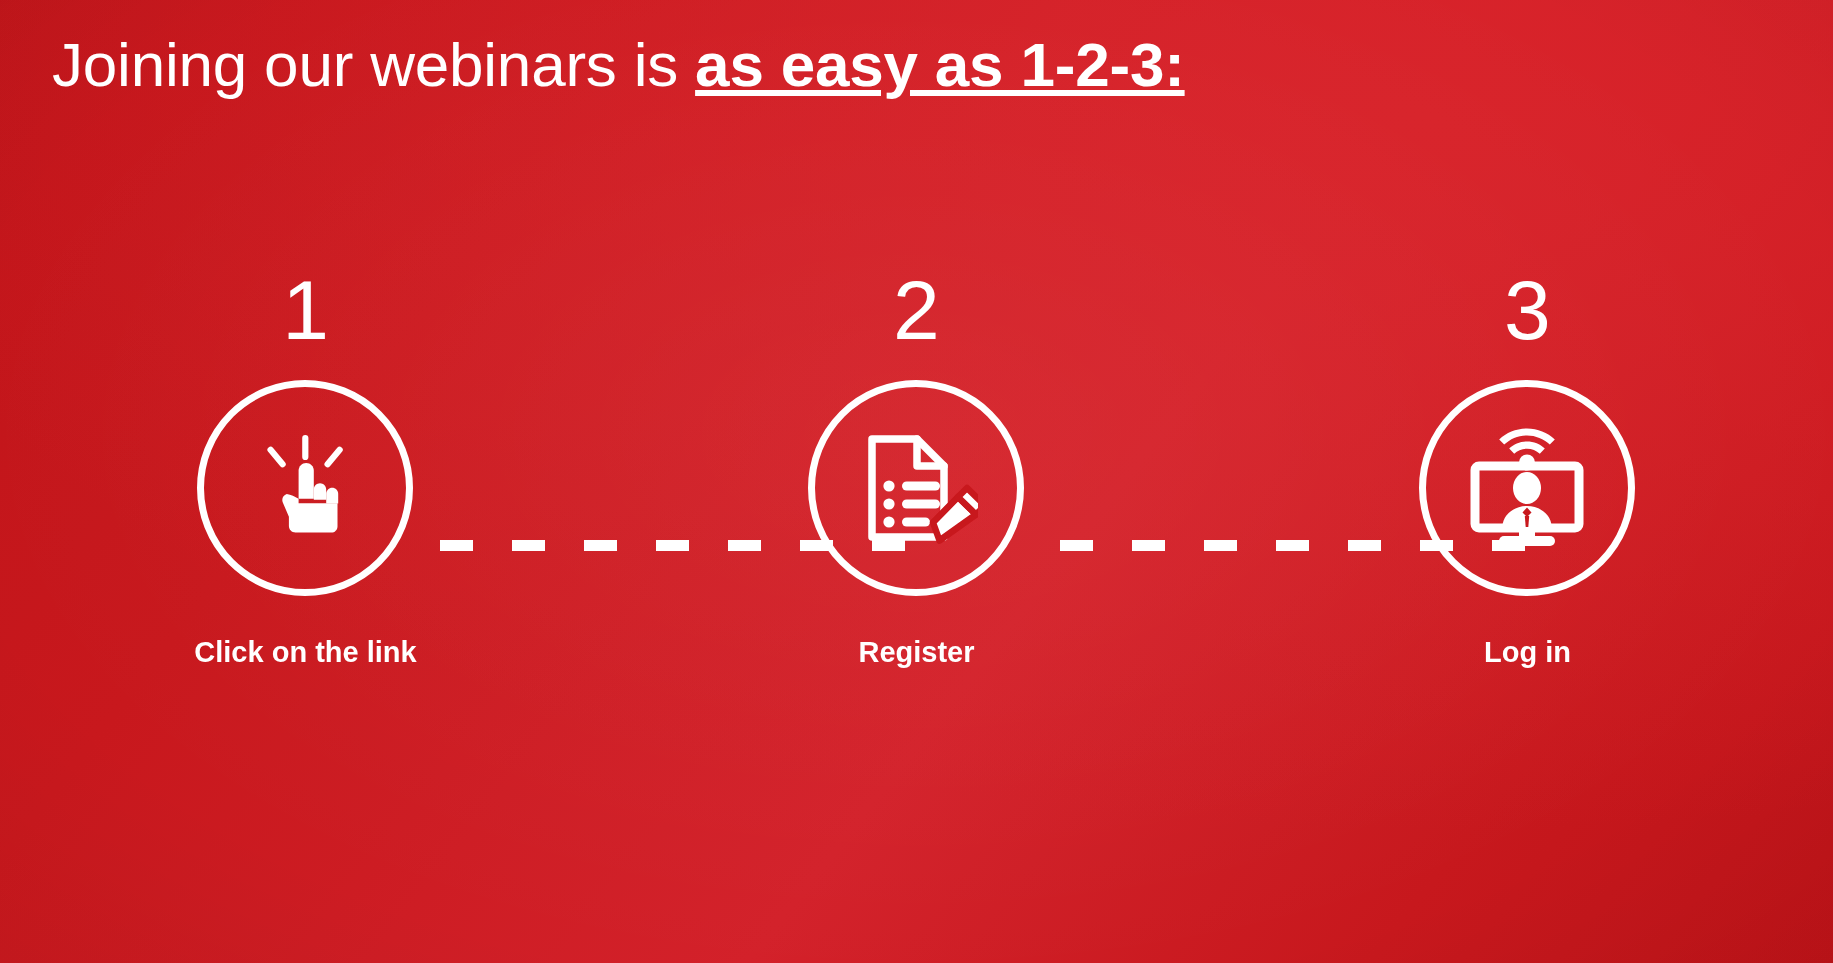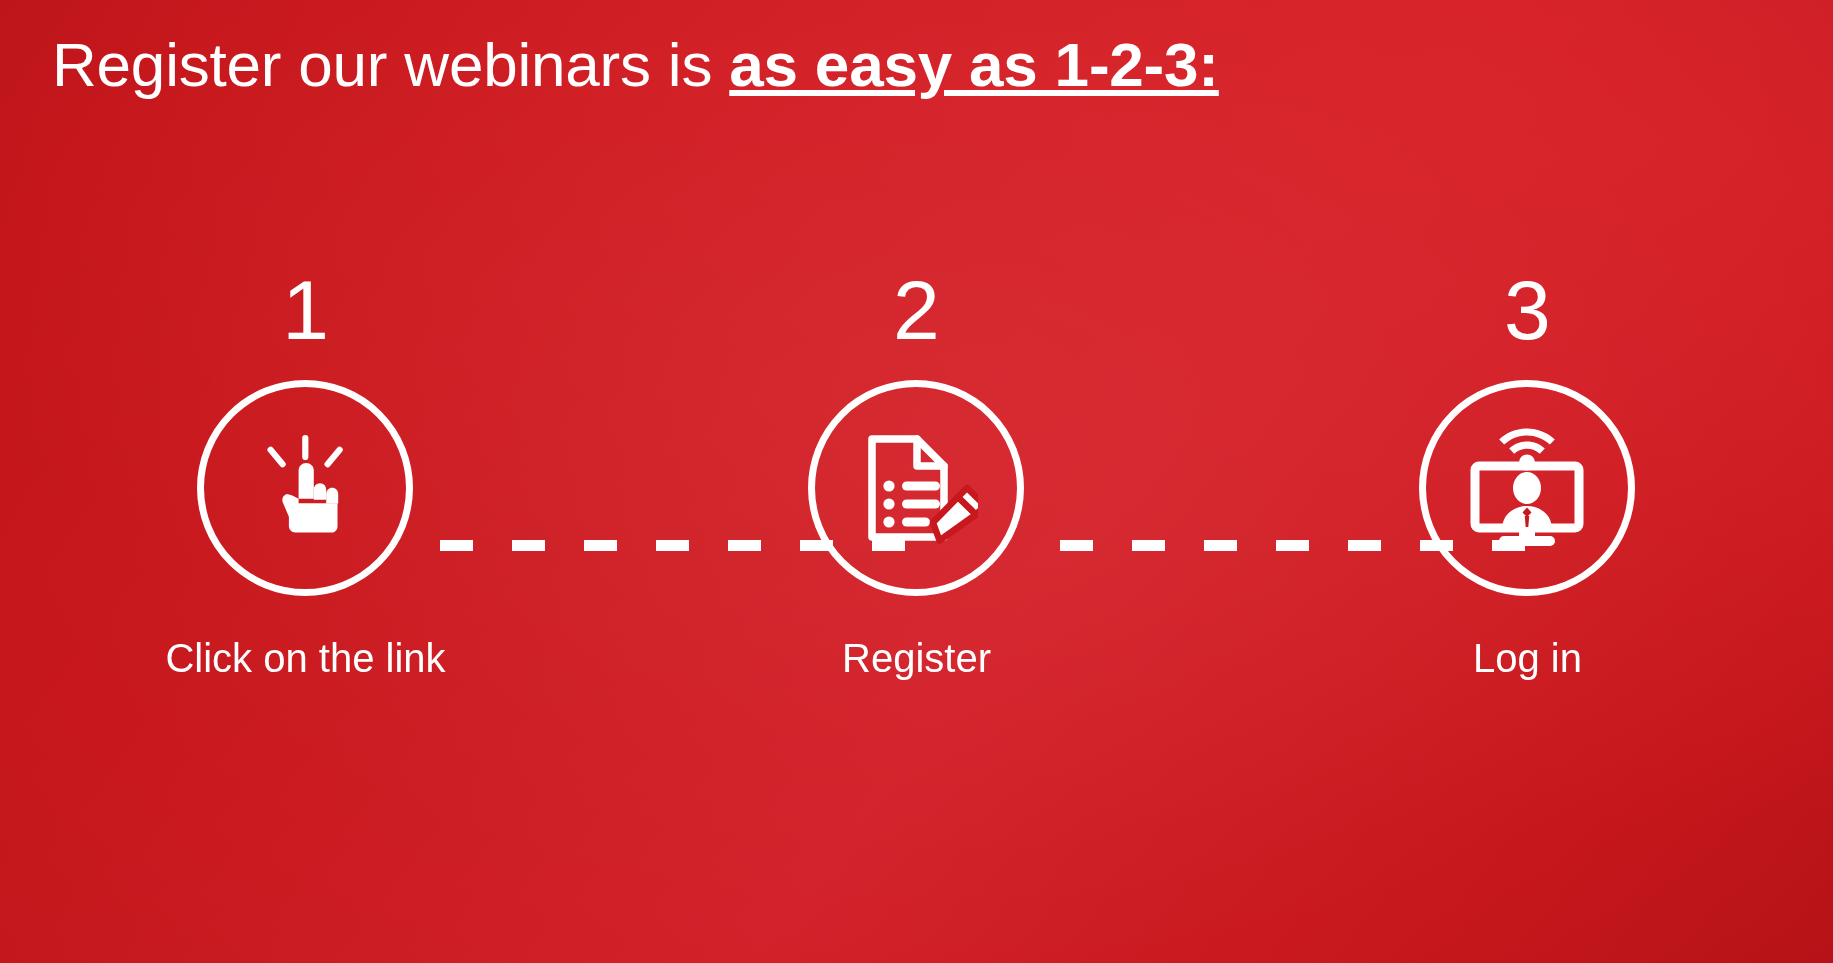--- a/index.html
+++ b/index.html
@@ -67,22 +67,22 @@
     position:relative;
     width:216px; height:216px;
     border-radius:50%;
     border:7px solid #ffffff;
     display:flex; align-items:center; justify-content:center;
     margin-top:16px;
   }
   .circle svg{ display:block; }
   .step-label{
     margin-top:42px;
-    font-size:40px;
-    font-weight:400;
+    font-size:29px;
+    font-weight:700;
     color:#ffffff;
     line-height:1;
     white-space:nowrap;
   }
 
   
   .connector{
     position:absolute;
     top:540px;
     height:11px;
@@ -93,21 +93,21 @@
   }
   .connector.c1{ left:440px;  width:470px; }
   .connector.c2{ left:1060px; width:470px; }
 </style>
 </head>
 <body>
 
 <div id="stage">
 
   <div class="headline">
-    <span class="light">Register our webinars is </span><span class="bold">as easy as 1-2-3:</span>
+    <span class="light">Joining our webinars is </span><span class="bold">as easy as 1-2-3:</span>
   </div>
 
   <div class="connector c1"></div>
   <div class="connector c2"></div>
 
   <div class="steps">
 
     <div class="step">
       <div class="step-number">1</div>
       <div class="circle">

